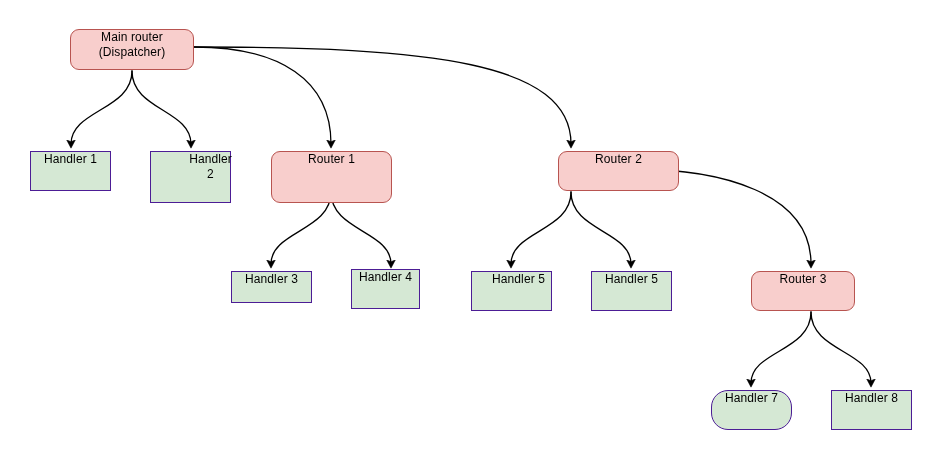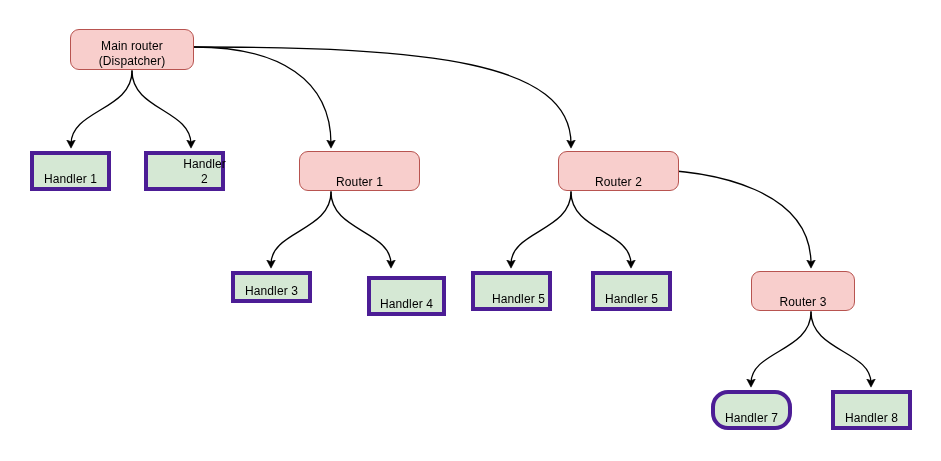--- a/index.html
+++ b/index.html
@@ -24,38 +24,38 @@
     left: 0;
     top: 0;
     width: 941px;
     height: 461px;
     pointer-events: none;
   }
   .node {
     position: absolute;
     box-sizing: border-box;
     display: flex;
-    align-items: flex-end;
+    align-items: flex-start;
     justify-content: center;
     text-align: center;
     font-size: 12px;
     line-height: 15px;
     color: #000000;
     letter-spacing: 0.1px;
     white-space: pre-line;
     z-index: 2;
   }
   .node-router {
     background: #f8cecc;
     border: 1px solid #b85450;
     border-radius: 9px;
   }
   .node-handler {
     background: #d5e8d4;
-    border: 4px solid #4c1d95;
+    border: 1px solid #4c1d95;
     border-radius: 0;
   }
   .node-label {
     display: block;
     white-space: pre-line;
   }
 </style>
 </head>
 <body>
 
@@ -79,25 +79,25 @@
         <path d="M 633 169 C 720 169 811 192 811 264" marker-end="url(#arrowhead)" stroke="#000000"></path>
         <path d="M 811 312 C 811 351 751 351 751 383" marker-end="url(#arrowhead)" stroke="#000000"></path>
         <path d="M 811 312 C 811 351 871 351 871 383" marker-end="url(#arrowhead)" stroke="#000000"></path>
       </g>
   </svg>
 
   <div id="node-layer">
       <div class="node node-router" style="left: 70px; top: 29px; width: 124px; height: 41px;"><span class="node-label">Main router
 (Dispatcher)</span></div>
       <div class="node node-handler" style="left: 30px; top: 151px; width: 81px; height: 40px;"><span class="node-label">Handler 1</span></div>
-      <div class="node node-handler" style="left: 144px; top: 151px; width: 81px; height: 40px; padding-left: 40px;"><span class="node-label">Handler 2</span></div>
-      <div class="node node-router" style="left: 271px; top: 151px; width: 121px; height: 40px; margin-left: 28px;"><span class="node-label">Router 1</span></div>
+      <div class="node node-handler" style="left: 150px; top: 151px; width: 81px; height: 52px; padding-left: 40px;"><span class="node-label">Handler 2</span></div>
+      <div class="node node-router" style="left: 271px; top: 151px; width: 121px; height: 52px;"><span class="node-label">Router 1</span></div>
       <div class="node node-router" style="left: 511px; top: 151px; width: 121px; height: 40px; margin-left: 47px;"><span class="node-label">Router 2</span></div>
       <div class="node node-handler" style="left: 231px; top: 271px; width: 81px; height: 32px;"><span class="node-label">Handler 3</span></div>
-      <div class="node node-handler" style="left: 351px; top: 276px; width: 79px; height: 40px; margin-left: 16px;"><span class="node-label">Handler 4</span></div>
+      <div class="node node-handler" style="left: 351px; top: 269px; width: 69px; height: 40px;"><span class="node-label">Handler 4</span></div>
       <div class="node node-handler" style="left: 471px; top: 271px; width: 81px; height: 40px; padding-left: 14px;"><span class="node-label">Handler 5</span></div>
       <div class="node node-handler" style="left: 591px; top: 271px; width: 81px; height: 40px;"><span class="node-label">Handler 5</span></div>
       <div class="node node-router" style="left: 751px; top: 271px; width: 104px; height: 40px;"><span class="node-label">Router 3</span></div>
       <div class="node node-handler" style="left: 711px; top: 390px; width: 81px; height: 40px; border-radius: 17px;"><span class="node-label">Handler 7</span></div>
       <div class="node node-handler" style="left: 831px; top: 390px; width: 81px; height: 40px;"><span class="node-label">Handler 8</span></div>
     </div>
 
 </div>
 
 </body></html>

